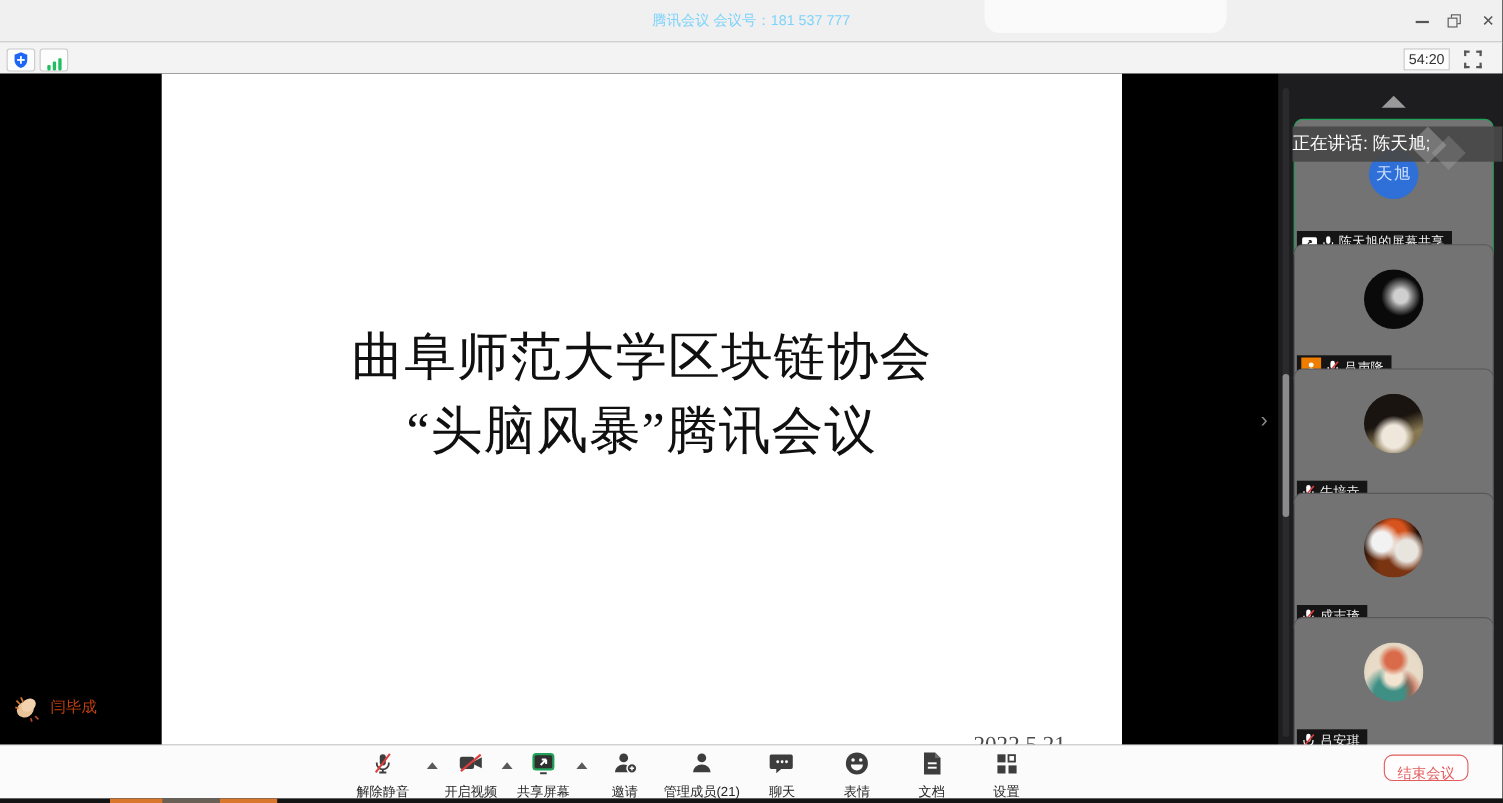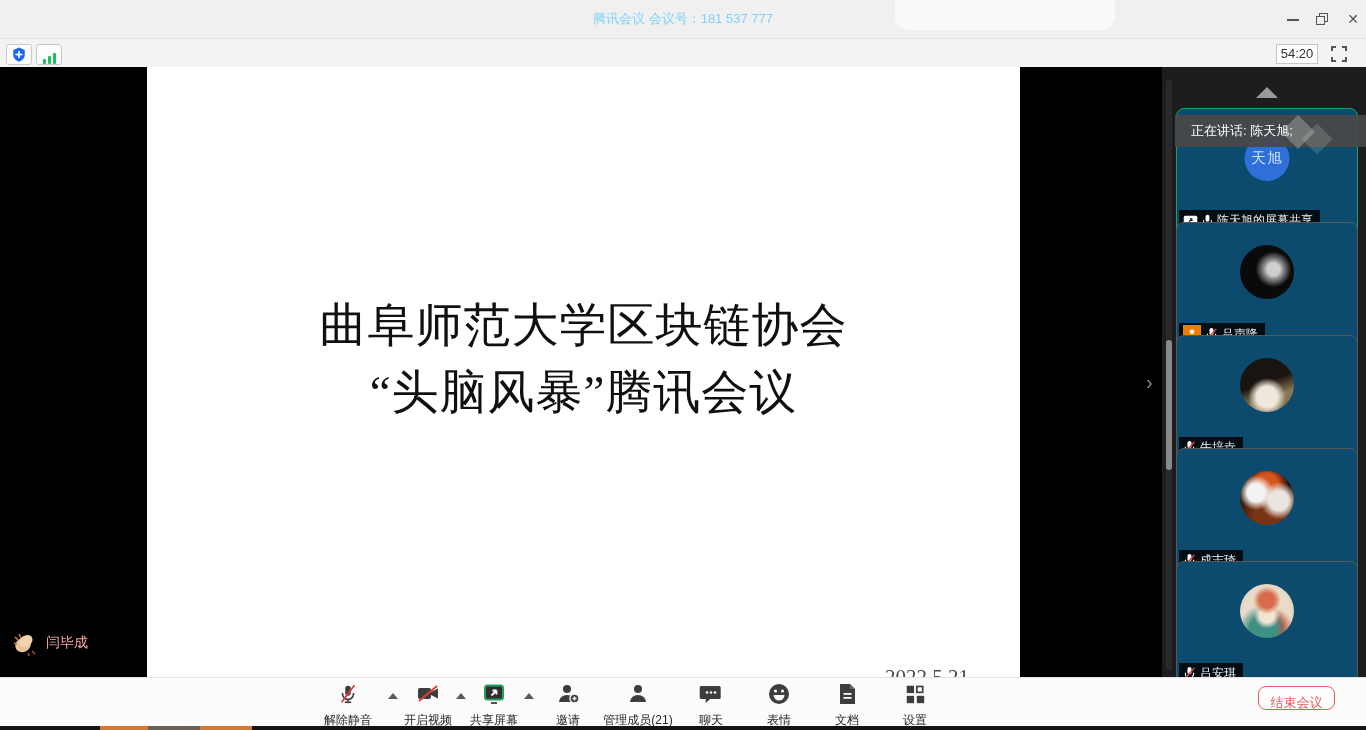--- a/index.html
+++ b/index.html
@@ -36,32 +36,32 @@
   #main-black { left:0; top:67px; width:1162px; height:611px; background:#000; }
   #slide { left:147px; top:67px; width:873px; height:610px; background:#fff; overflow:hidden; }
   #slide-title { position:absolute; left:0; top:225px; width:873px; text-align:center;
     font-family:"Liberation Serif","DejaVu Serif",serif; font-size:47px; line-height:67px; color:#101010; letter-spacing:1px; }
   #slide-date { position:absolute; left:700px; top:598px; width:160px; text-align:center;
     font-family:"Liberation Serif","DejaVu Serif",serif; font-size:21px; color:#4a4a4a; }
   #expand-chevron { left:1146px; top:369px; width:16px; height:26px; color:#8a8a8a; font-size:20px; line-height:26px; cursor:pointer; }
 
   
   #selfview { left:10px; top:628px; height:30px; display:flex; align-items:center; gap:8px; }
-  #self-name { color:#fca5a5; font-size:14px; }
+  #self-name { color:#c2410c; font-size:14px; }
 
   
   #sidebar { left:1162px; top:67px; width:204px; height:611px; background:#1d1d1f; }
   #side-scrollbar { left:1166px; top:80px; width:6px; height:590px; background:#2a2a2c; border-radius:3px; }
   #side-thumb { left:1166px; top:340px; width:6px; height:130px; background:#8a8a8a; border-radius:3px; }
   #scroll-up { left:1256px; top:87px; width:0; height:0; border-left:11px solid transparent;
     border-right:11px solid transparent; border-bottom:11px solid #9a9a9a; cursor:pointer; }
   #scroll-down { left:1254px; top:662px; width:0; height:0; border-left:13px solid transparent;
     border-right:13px solid transparent; border-top:12px solid #f2f2f2; cursor:pointer; }
 
-  .tile { position:absolute; left:1176px; width:182px; height:130px; background:#0c4a6e;
+  .tile { position:absolute; left:1176px; width:182px; height:130px; background:#737373;
     border:1px solid #58585c; border-radius:8px; }
   #tile-0 { top:108px; border:1.5px solid #21a05a; }
   #tile-1 { top:222px;padding-left:48px; } #tile-2 { top:335px; } #tile-3 { top:448px; } #tile-4 { top:561px; }
   .avatar { position:absolute; left:50%; transform:translateX(-50%); border-radius:50%; }
   .av-small { top:22px; width:54px; height:54px; }
   #tile-0 .avatar { top:27px; width:45px; height:45px; background:#2e6fd8;
     color:#cfe0ff; font-size:15px; display:flex; align-items:center; justify-content:center; letter-spacing:1px; }
   .av-moon { background:radial-gradient(circle at 62% 45%, #cfcfcf 0 14%, #8a8a8a 22%, #0a0a0a 40%); background-color:#050505; }
   .av-anime { background:radial-gradient(circle at 50% 72%, #efe7dc 0 22%, rgba(0,0,0,0) 40%),
               linear-gradient(160deg, #1a1410 0 45%, #8a7b55 70%, #6e6248 100%); }
@@ -72,21 +72,21 @@
   .av-girl { background:radial-gradient(circle at 50% 30%, #d96a4a 0 16%, rgba(0,0,0,0) 30%),
              radial-gradient(circle at 50% 58%, #f3e4d2 0 18%, rgba(0,0,0,0) 32%),
              radial-gradient(circle at 42% 85%, #3f8f85 0 24%, rgba(0,0,0,0) 44%),
              radial-gradient(circle at 60% 82%, #c0503c 0 18%, rgba(0,0,0,0) 38%),
              radial-gradient(circle at 50% 50%, #e8dcc8 0 60%, #cfc4b2 100%); }
   .tile-label { position:absolute; left:2px; bottom:6px; display:flex; align-items:center; gap:4px;
     background:rgba(0,0,0,0.82); color:#f2f2f2; font-size:12px; padding:2px 7px 2px 4px; max-width:172px; white-space:nowrap; }
   .badge-member { width:18px; height:18px; background:#ef7d00; display:flex; align-items:center; justify-content:center; }
 
   #speaking-bar { left:1175px; top:115px; width:191px; height:32px; background:rgba(72,72,72,0.94);
-    color:#fff; font-size:13px; line-height:32px; padding-left:16px; z-index:5; }
+    color:#fff; font-size:16px; line-height:32px; z-index:5; }
   .wm { position:absolute; z-index:6; transform:rotate(45deg); }
   #wm1 { left:1286px; top:120px; width:24px; height:24px; background:rgba(220,220,220,0.30); }
   #wm2 { left:1306px; top:128px; width:22px; height:22px; background:rgba(220,220,220,0.18); }
 
   
   #toolbar { left:0; top:677px; width:1366px; height:49px; background:#fbfbfb; border-top:1px solid #e3e3e3; }
   .tb-item { position:absolute; top:682px; width:96px; display:flex; flex-direction:column; align-items:center; gap:6px; cursor:pointer; }
   .tb-label { font-size:12px; color:#262626; white-space:nowrap; }
   .tb-caret { position:absolute; top:693px; width:0; height:0; border-left:5px solid transparent;
     border-right:5px solid transparent; border-bottom:6px solid #5a5a5a; cursor:pointer; }

